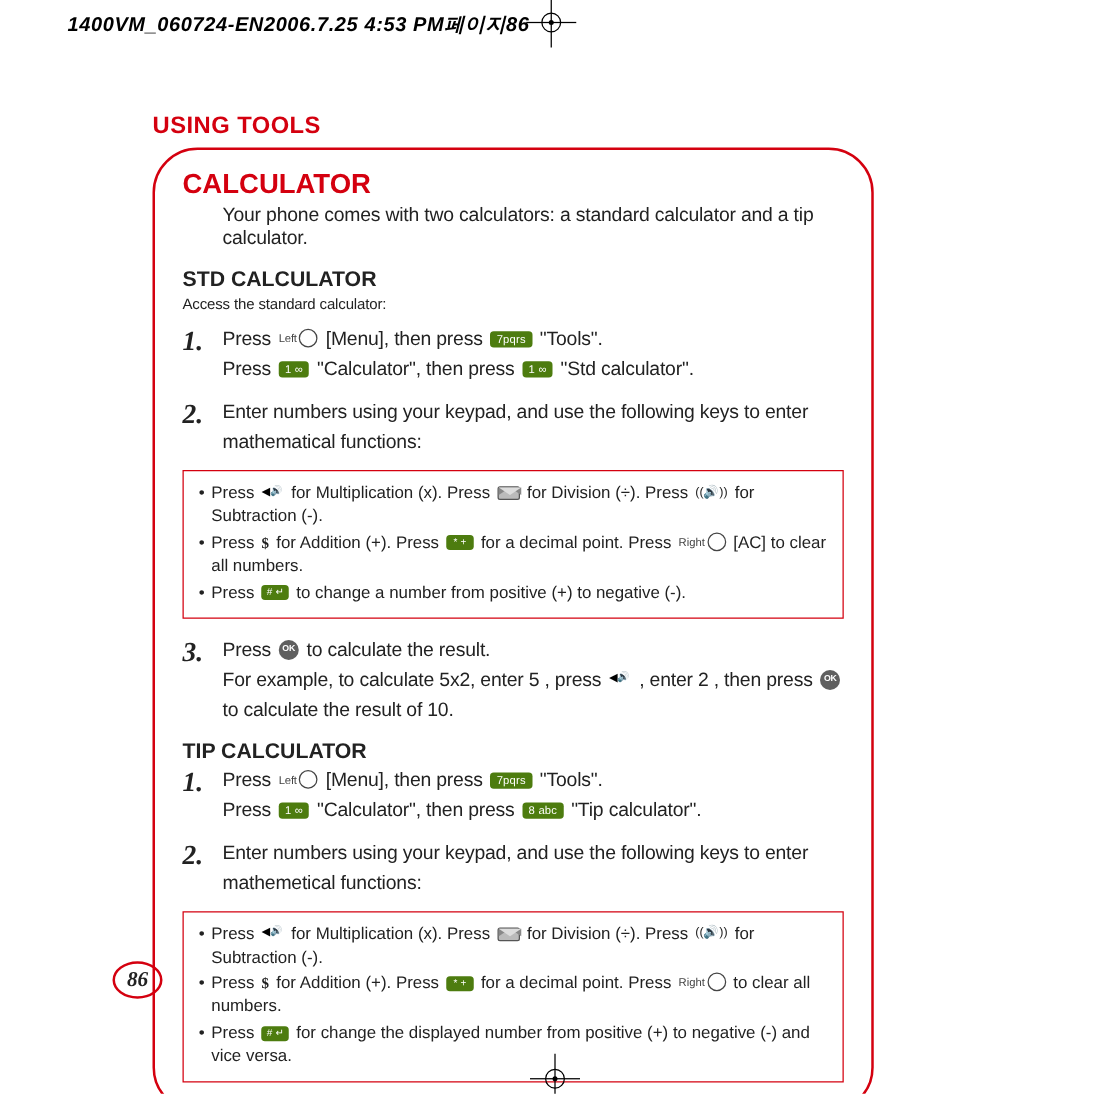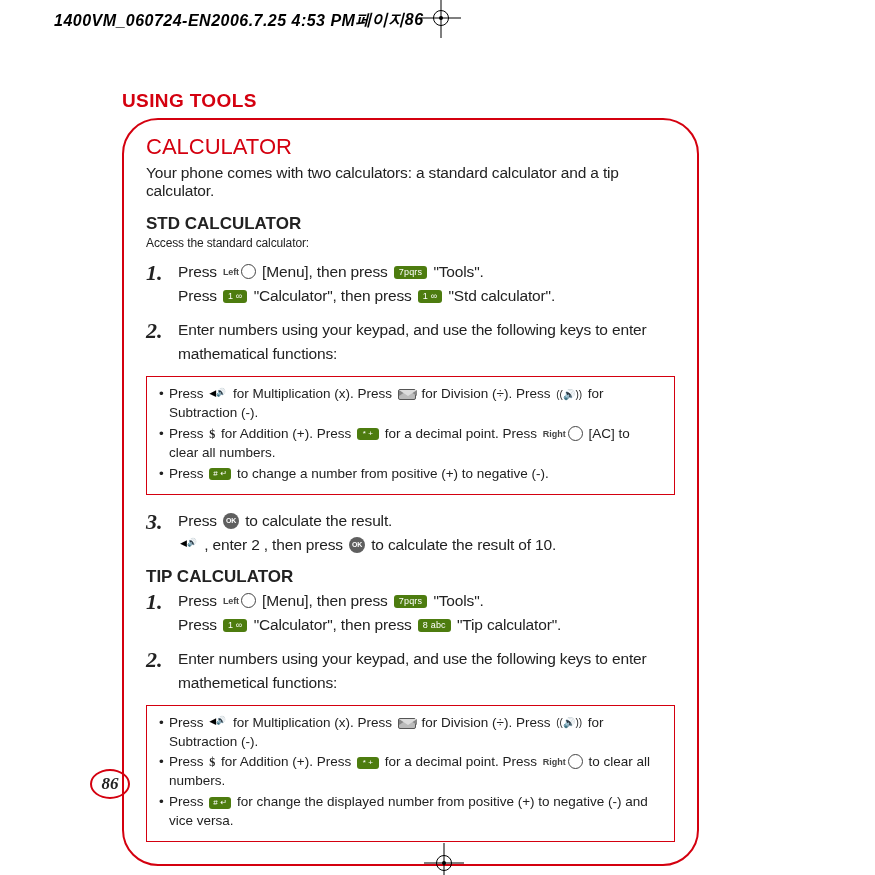--- a/index.html
+++ b/index.html
@@ -32,24 +32,24 @@
     }
     .chapter {
       color: #d4000f; font-weight: 700; font-size: 19px;
       letter-spacing: 0.02em; margin-bottom: 6px;
     }
     .panel {
       border: 2px solid #d4000f; border-radius: 36px;
       padding: 14px 22px 22px 22px;
     }
     h2.section {
-      color: #d4000f; font-weight: 400; font-size: 22px;
+      color: #d4000f; font-weight: 700; font-size: 22px;
       margin-bottom: 4px;
     }
-    .intro { font-size: 15.5px; margin-bottom: 14px; font-stretch: condensed; }
+    .intro { font-size: 15.5px; margin-bottom: 14px; font-stretch: condensed; margin-left: 32px; }
     h3.sub { font-weight:700; font-size:17px; margin-bottom:2px; }
     .lead { font-size:12px; margin-bottom:10px; }
     ol.steps { list-style:none; padding-left: 32px; }
     ol.steps > li { position:relative; margin-bottom: 10px; font-size:15.5px; line-height:1.55; }
     ol.steps > li .num {
       position:absolute; left:-32px; top:-4px;
       font-family: "Georgia", "Times New Roman", serif; font-style:italic; font-weight:700; font-size:22px;
     }
     .key, .pill, .okbtn, .leftbtn, .rightbtn {
       display:inline-block; vertical-align:middle;
@@ -58,21 +58,21 @@
     .key {
       background:#4d7c0f; color:#fff; border-radius:3px;
       padding:2px 5px 2px 5px; min-width:22px; text-align:center;
       font-family: Arial, sans-serif; letter-spacing:0.02em;
     }
     .key.small { font-size:8px; padding:2px 4px;}
     .okbtn {
       background:#5f5f5f; color:#fff; width:16px; height:16px; border-radius:50%;
       font-size:7px; text-align:center; line-height:16px; font-weight:700;
     }
-    .leftbtn, .rightbtn { font-size:9px; color:#444; font-weight:700;}
+    .leftbtn, .rightbtn { font-size:9px; color:#444; font-weight:400;}
     .leftbtn::after, .rightbtn::after {
       content:""; display:inline-block; width:13px; height:13px; border:1px solid #444; border-radius:50%;
       font-size:9px; vertical-align:middle; margin-left:2px; position:relative; top:-1px;
     }
     .dollar { font-weight:700; font-family: Georgia, serif; font-size:12px; display:inline-block; margin:0 2px; vertical-align:middle;}
     .speaker { display:inline-block; width:18px; height:10px; position:relative; margin:0 2px; vertical-align:middle;}
     .speaker::before { content:"◀"; position:absolute; left:0; top:-3px; font-size:9px; color:#000;}
     .speaker::after { content:"🔈"; position:absolute; left:0; top:-4px; font-size:11px; filter:grayscale(1); display:none;}
     .speaker .txt { font-size:8px; position:absolute; left:7px; top:-3px; font-weight:700;}
     .sound { display:inline-block; font-size:10px; vertical-align:middle; margin:0 2px;}
@@ -172,20 +172,21 @@
       </ul>
     </div>
 
     <ol class="steps">
       <li>
         <span class="num">3.</span>
         <span class="cond">
           <span>Press </span>
           <span class="okbtn">OK</span>
           <span> to calculate the result.</span><br>
+          <span>For example, to calculate 5x2, enter 5 , press </span>
           <span class="speaker"><span class="txt">🔊</span></span>
           <span> , enter 2 , then press </span>
           <span class="okbtn">OK</span>
           <span> to calculate the result of 10.</span>
         </span>
       </li>
     </ol>
 
     <h3 class="sub">TIP CALCULATOR</h3>
     <ol class="steps">

